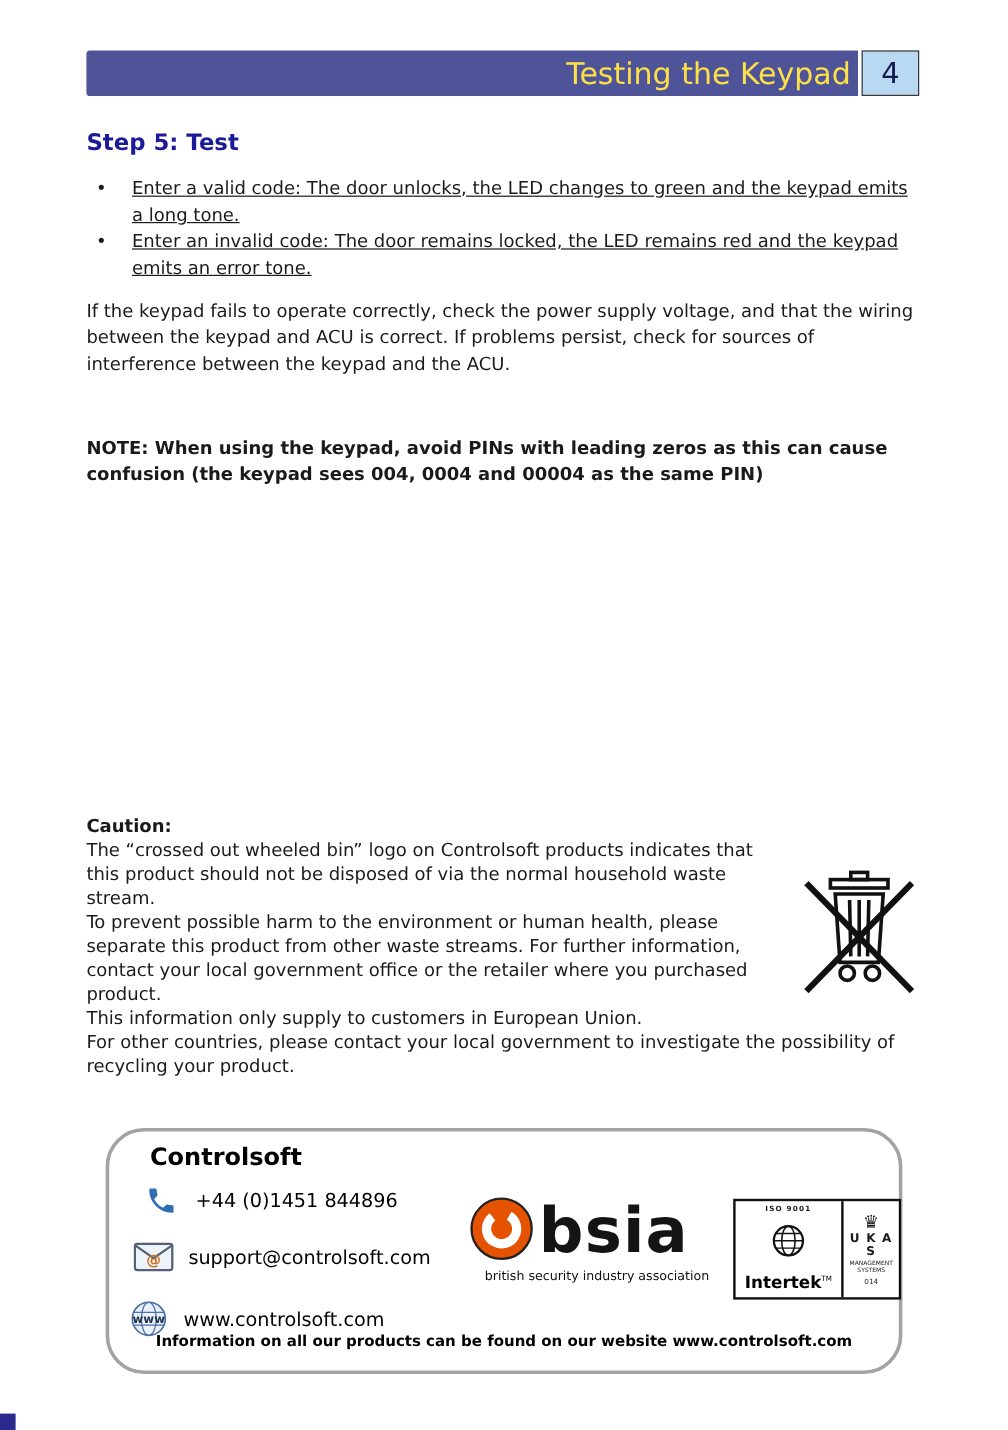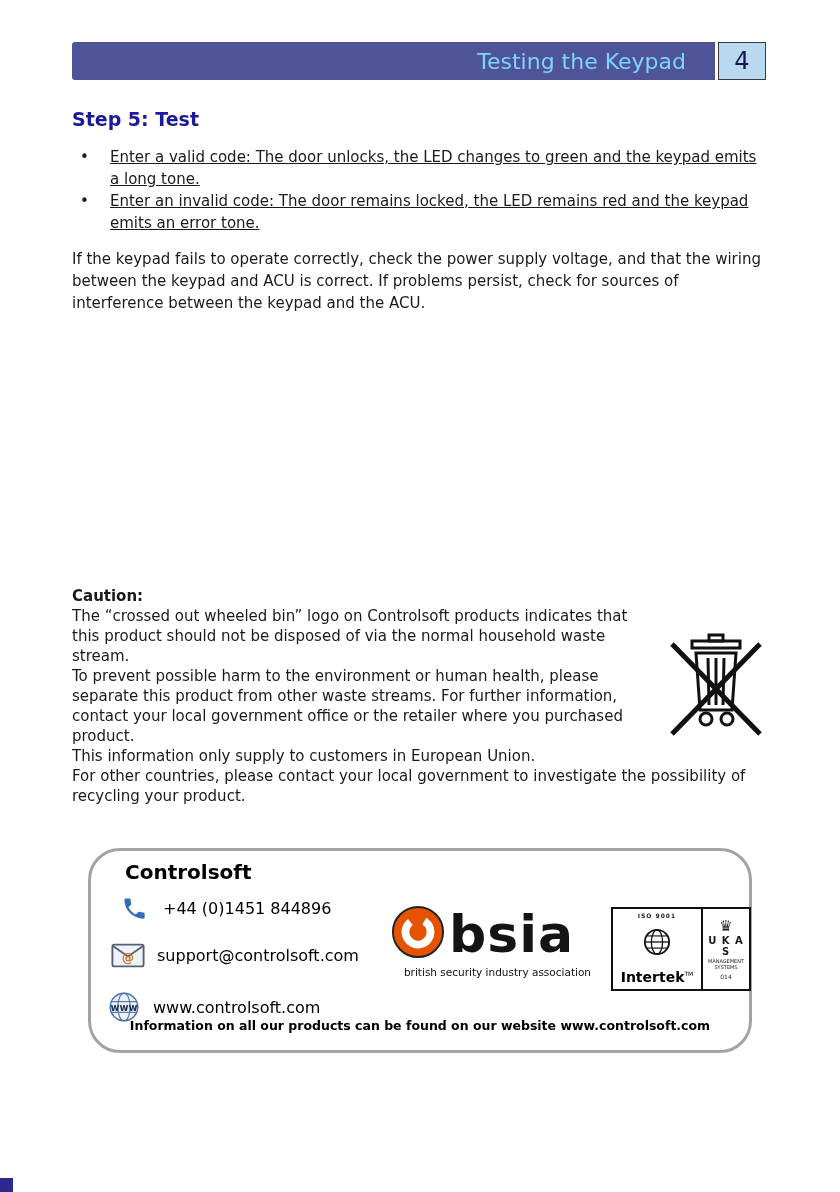--- a/index.html
+++ b/index.html
@@ -4,23 +4,23 @@
 <style>
   html,body { margin:0; padding:0; background:#ffffff; }
   .page {
     position:relative; width:840px; height:1192px; background:#fff;
     font-family:"DejaVu Sans", "Liberation Sans", sans-serif; color:#1a1a1a;
     overflow:hidden; box-sizing:border-box; padding:42px 74px 0 72px;
   }
   
   .titlebar { display:flex; height:38px; }
   .titlebar-main {
-    flex:1; background:#4f5499; color:#7dd3fc; font-size:22px;
+    flex:1; background:#4f5499; color:#fde047; font-size:25px;
     display:flex; align-items:center; justify-content:flex-end;
-    padding-right:29px; border-radius:3px 0 0 3px;
+    padding-right:6px; border-radius:3px 0 0 3px;
   }
   .titlebar-page {
     width:48px; margin-left:3px; background:#b9d9f2; color:#16164f;
     font-size:24px; display:flex; align-items:center; justify-content:center;
     border:1px solid #3a3a3a; box-sizing:border-box;
   }
   
   .step-heading { margin:28px 0 0; font-size:19px; color:#1b1b99; font-weight:bold; }
   .bullets { margin:16px 0 0; padding:0; list-style:none; font-size:15px; line-height:22px; }
   .bullets li { padding-left:38px; position:relative;text-decoration:underline; }
@@ -83,20 +83,21 @@
 
   <h2 class="step-heading">Step 5: Test</h2>
 
   <ul class="bullets">
     <li><span>Enter a valid code: The door unlocks, the LED changes to green and the keypad emits a long tone.</span></li>
     <li><span>Enter an invalid code: The door remains locked, the LED remains red and the keypad emits an error tone.</span></li>
   </ul>
 
   <p class="para">If the keypad fails to operate correctly, check the power supply voltage, and that the wiring between the keypad and ACU is correct.  If problems persist, check for sources of interference between the keypad and the ACU.</p>
 
+  <p class="note">NOTE: When using the keypad, avoid PINs with leading zeros as this can cause confusion (the keypad sees 004, 0004 and 00004 as the same PIN)</p>
 
   <section class="caution">
     <div class="weee">
       <svg viewBox="0 0 100 112" width="100" height="112" stroke="#111" fill="none" stroke-width="3">
         <rect x="43" y="7" width="14" height="6"></rect>
         <rect x="26" y="13" width="48" height="7"></rect>
         <polygon points="30,25 70,25 66,82 34,82"></polygon>
         <line x1="42" y1="30" x2="43" y2="77"></line>
         <line x1="50" y1="30" x2="50" y2="77"></line>
         <line x1="58" y1="30" x2="57" y2="77"></line>

